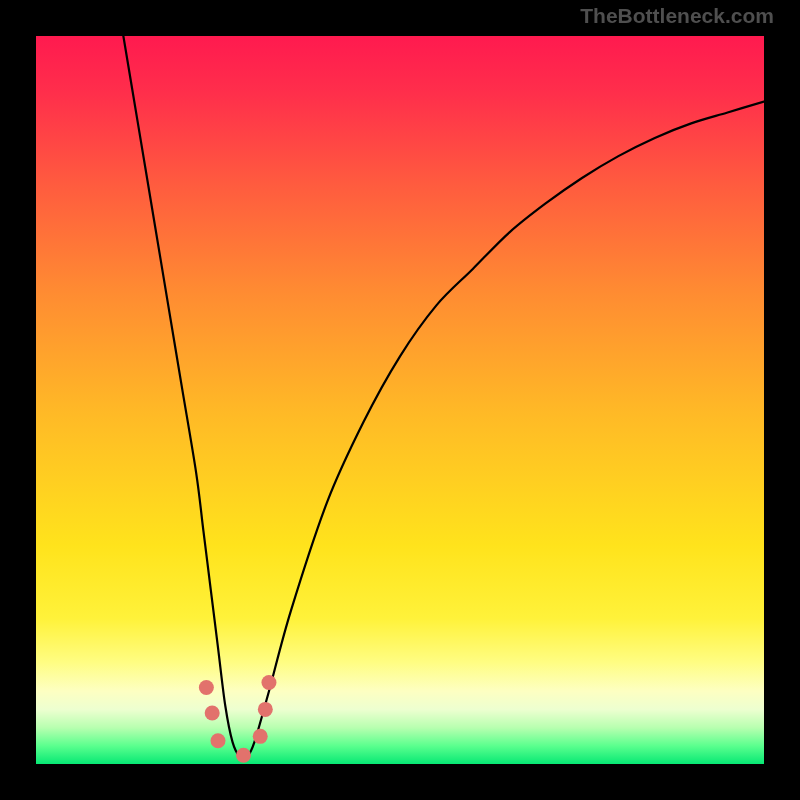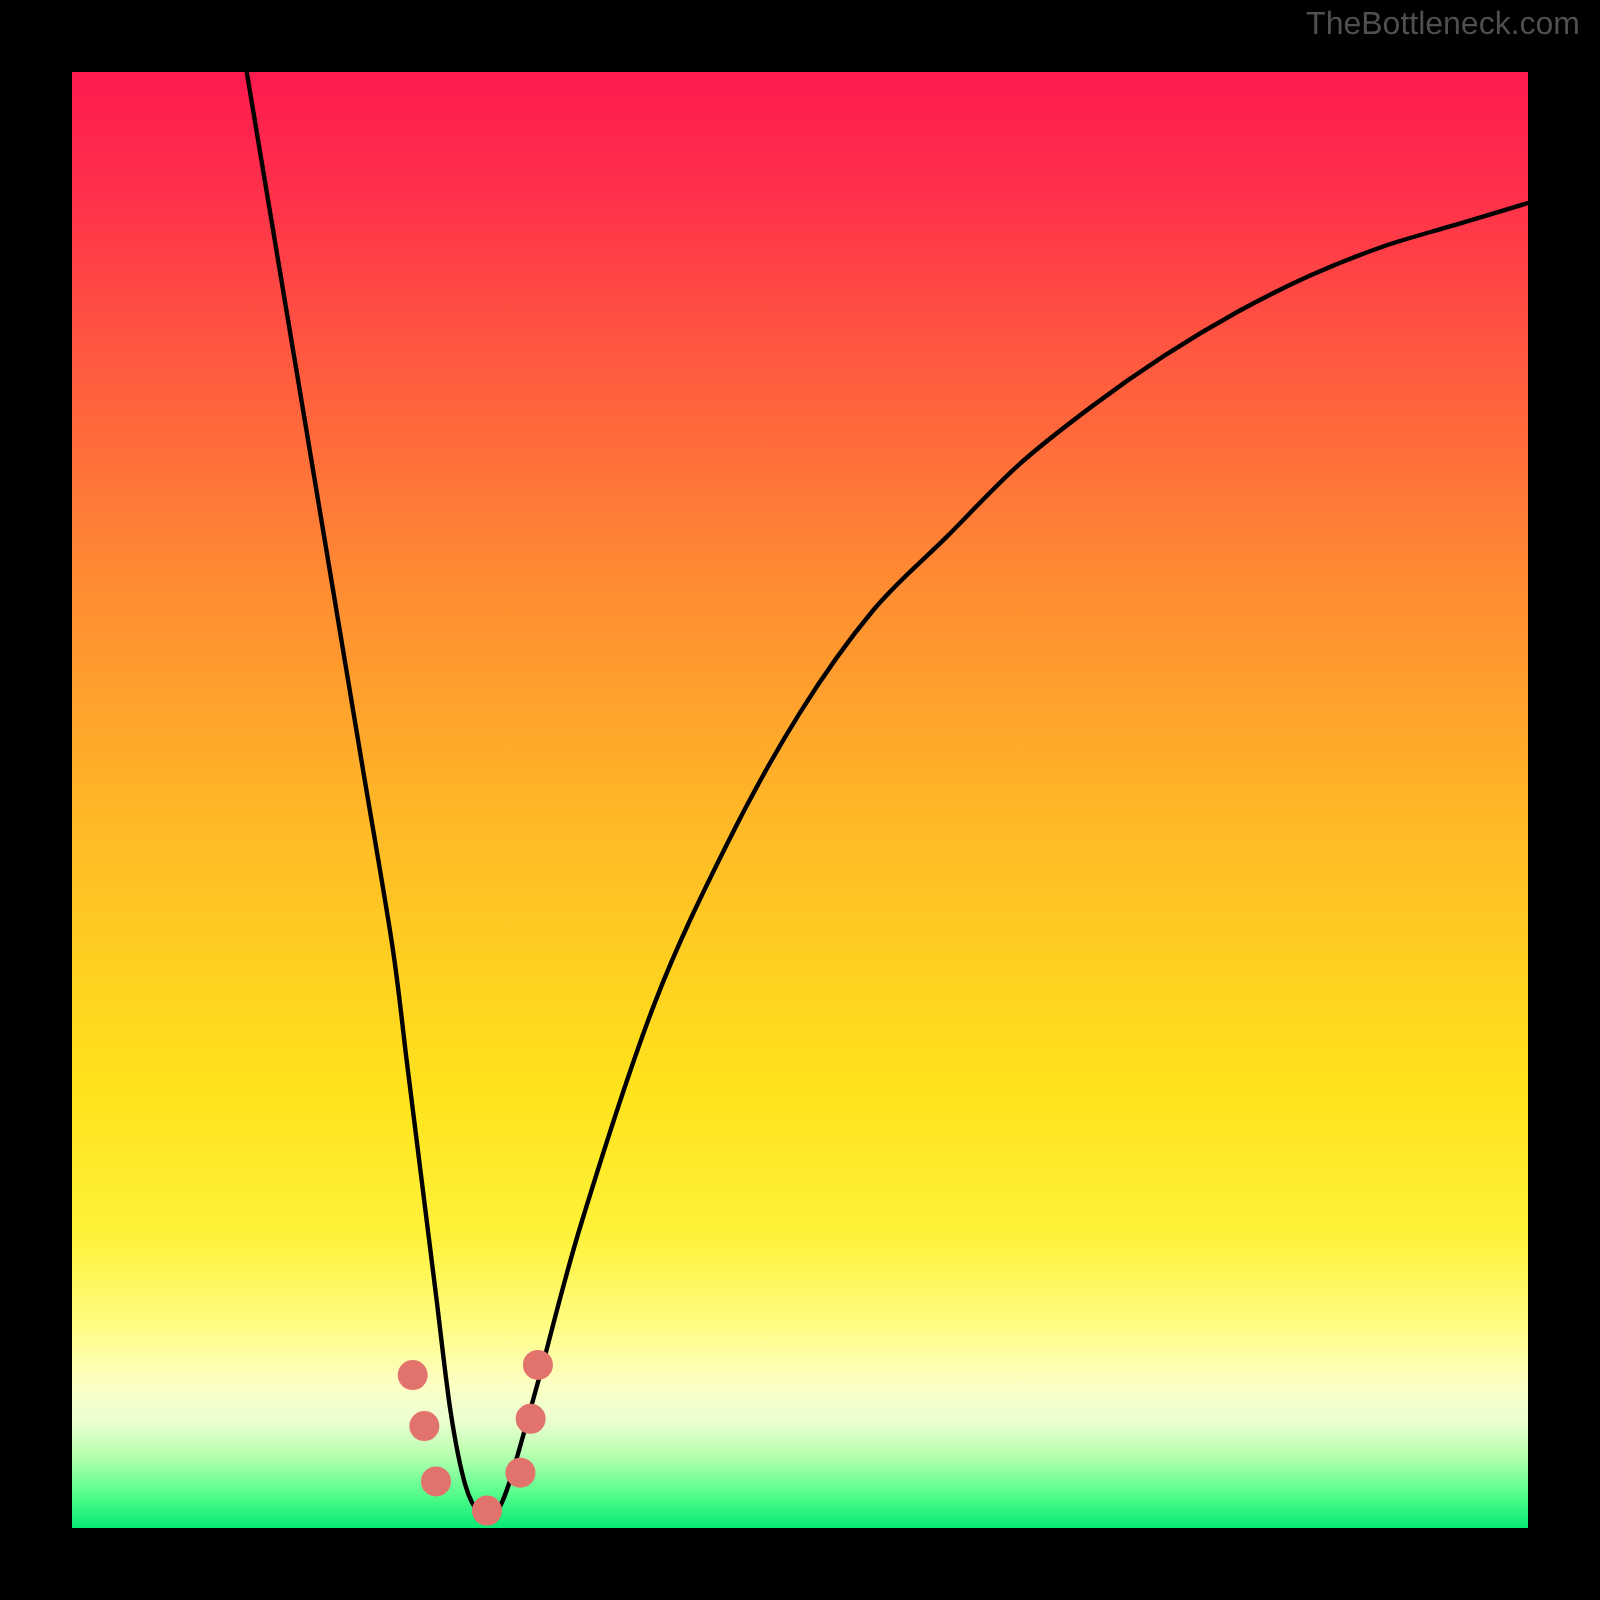--- a/index.html
+++ b/index.html
@@ -30,24 +30,24 @@
   .gradient {
     position: absolute;
     left: 0;
     top: 0;
     width: 100%;
     height: 100%;
   }
   .watermark {
     position: absolute;
     top: 4px;
-    right: 10px;
+    right: 26px;
     color: #4f4f4f;
-    font-size: 16px;
-    font-weight: 400;
+    font-size: 21px;
+    font-weight: 700;
     letter-spacing: 0px;
     user-select: none;
   }
   svg.curve {
     position: absolute;
     left: 0;
     top: 0;
     width: 728px;
     height: 728px;
     overflow: visible;

